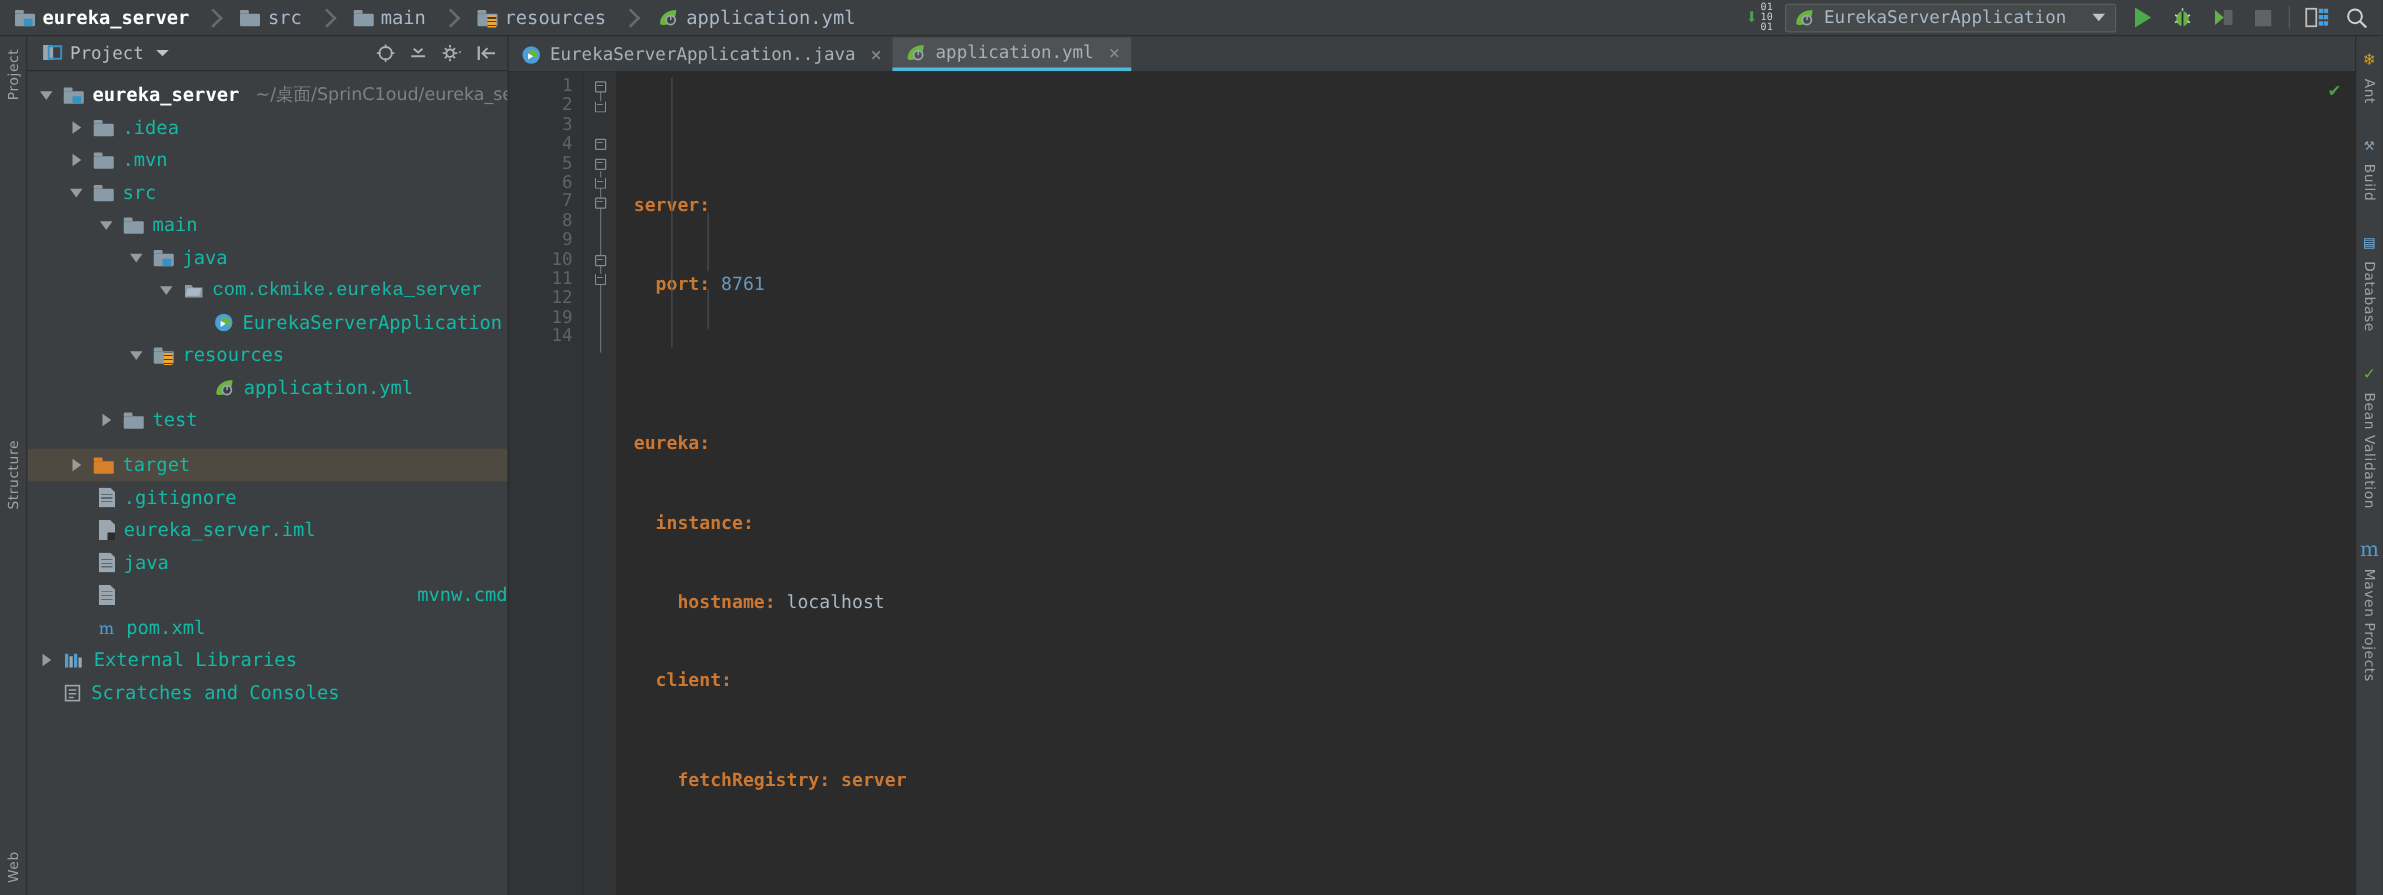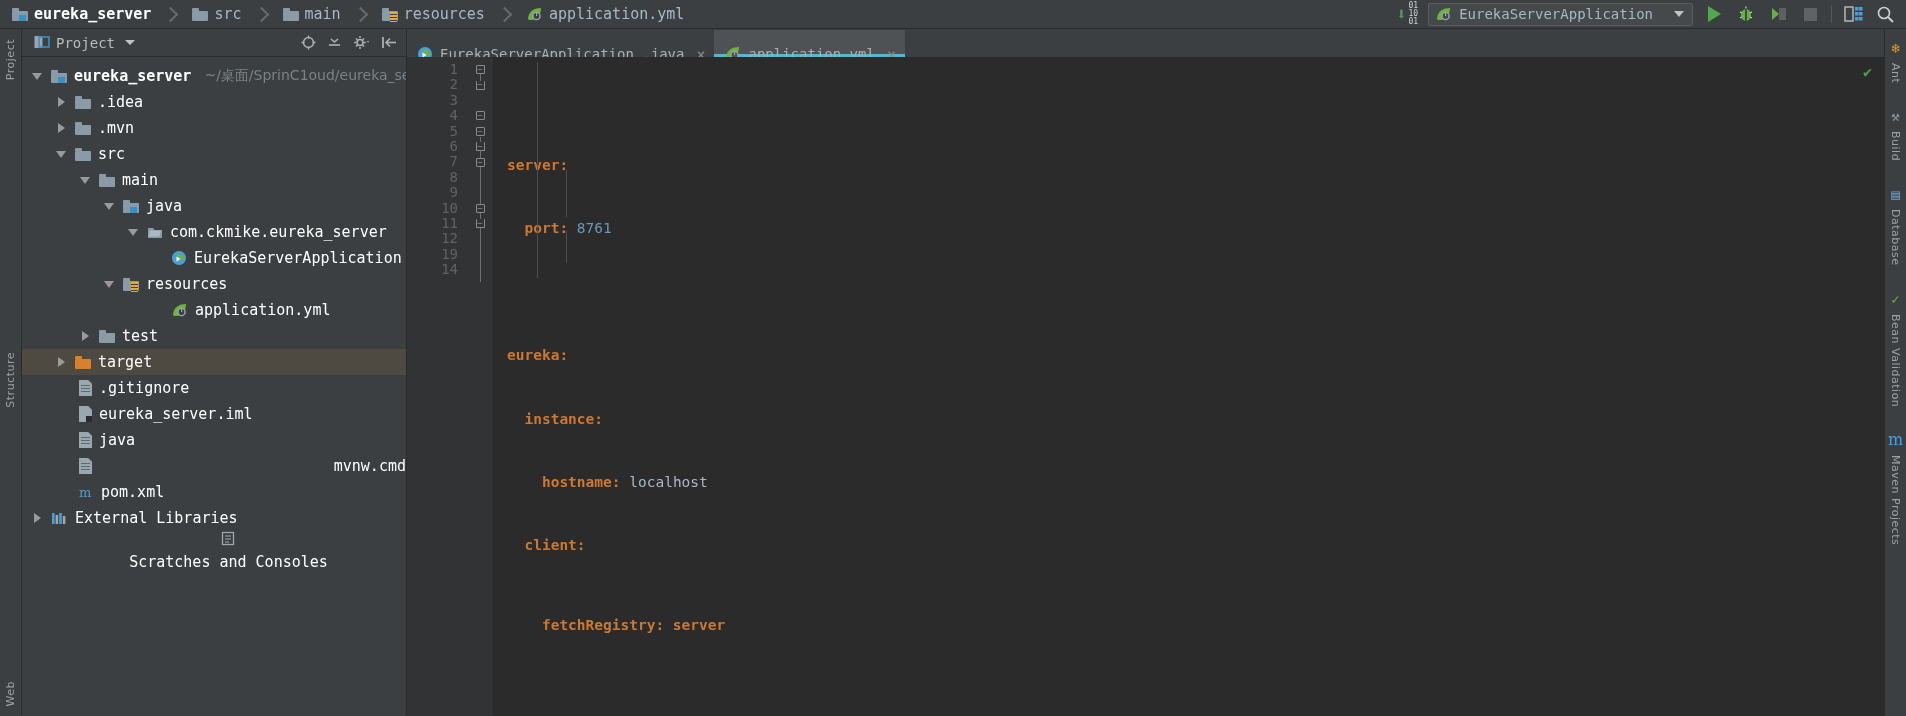--- a/index.html
+++ b/index.html
@@ -135,30 +135,30 @@
   .node {
     display:flex; align-items:center; gap:7px;
     height:26px; padding-left:8px; color:#b5bec4; font-size:15px; white-space:nowrap;
   }
   .node.sel { background:#4e4a41; }
   .node .twisty {
     width:14px; flex:0 0 14px; display:flex; align-items:center; justify-content:center;
   }
   .tri-right { width:0;height:0;border-left:7px solid #9a9a9a;border-top:5px solid transparent;border-bottom:5px solid transparent; }
   .tri-down  { width:0;height:0;border-top:7px solid #9a9a9a;border-left:5px solid transparent;border-right:5px solid transparent; }
-  .node .nlabel { color:#ffffff; }
+  .node .nlabel { color:#14b8a6; }
   .node.root .nlabel { color:#ffffff; font-weight:bold; }
   .node .npath { color:#7b8286; font-size:14px; margin-left:6px; font-family:"DejaVu Sans", sans-serif;}
 
   
   .editor-area { flex:1; display:flex; flex-direction:column; min-width:0; background:#2b2b2b; }
   .tabs { height:28px; display:flex; align-items:flex-end; background:#3c3f41; }
   .tab {
-    height:27px; display:flex; align-items:flex-start; gap:7px;
-    padding: 16px 9px 0 10px; color:#a7b2b8; font-size:14px;
+    height:27px; display:flex; align-items:center; gap:7px;
+    padding: 0 9px 0 10px; color:#a7b2b8; font-size:14px;
     font-family:"DejaVu Sans Mono", monospace; position:relative; cursor:pointer;
   }
   .tab.active { background:#4e5254; border-bottom:3px solid #4eb8d8; }
   .tab .x { color:#8a8a8a; font-size:15px; margin-left:5px; }
 
   .editor-body { flex:1; display:flex; position:relative; background:#2b2b2b; overflow:hidden; }
   .gutter {
     width:60px; min-width:60px; background:#313335; color:#606366;
     font-family:"DejaVu Sans Mono", monospace; font-size:14px;
     text-align:right; padding-top:5px;
@@ -418,21 +418,21 @@
         <div class="node" style="padding-left:80px;">
           <span class="twisty">
               <span class="tri-down"></span>
             </span>
           <span class="ico ico-folder blue">
               <i></i>
             </span>
           <span class="nlabel">java</span>
         </div>
 
-        <div class="node" style="padding-left:104px;">
+        <div class="node" style="padding-left:104px;font-family:Liberation Mono, monospace;">
           <span class="twisty">
               <span class="tri-down"></span>
             </span>
           <span class="ico" style="width:16px;height:14px;">
             <svg width="16" height="14" viewBox="0 0 16 14">
               <path d="M1 3h5l1.5 2H15v8H1z" fill="#8a9ba8"></path>
               <path d="M3 5.5h11l-1.6 6H1.4z" fill="#a9b7c6"></path>
             </svg>
           </span>
           <span class="nlabel">com.ckmike.eureka_server</span>
@@ -474,21 +474,21 @@
         <div class="node" style="padding-left:56px;">
           <span class="twisty">
               <span class="tri-right"></span>
             </span>
           <span class="ico ico-folder">
               <i></i>
             </span>
           <span class="nlabel">test</span>
         </div>
 
-        <div class="node sel" style="padding-left:32px;">
+        <div class="node sel" style="padding-left:32px;margin-top:10px;">
           <span class="twisty">
               <span class="tri-right"></span>
             </span>
           <span class="ico ico-folder orange">
               <i></i>
             </span>
           <span class="nlabel">target</span>
         </div>
 
         <div class="node" style="padding-left:57px;text-align:right;">
@@ -536,21 +536,21 @@
             <svg width="17" height="15" viewBox="0 0 17 15">
               <rect x="1" y="2" width="2.6" height="11" fill="#4a9fd8"></rect>
               <rect x="4.6" y="4" width="2.6" height="9" fill="#9aa7b0"></rect>
               <rect x="8.2" y="2" width="2.6" height="11" fill="#4a9fd8"></rect>
               <rect x="11.8" y="5" width="2.6" height="8" fill="#9aa7b0"></rect>
             </svg>
           </span>
           <span class="nlabel">External Libraries</span>
         </div>
 
-        <div class="node" style="padding-left:29px;flex-direction:column;">
+        <div class="node" style="padding-left:29px;">
           <span class="ico" style="width:15px;height:15px;">
             <svg width="15" height="15" viewBox="0 0 15 15">
               <rect x="1.5" y="1.5" width="11" height="12" fill="none" stroke="#9aa7b0" stroke-width="1.3"></rect>
               <line x1="4" y1="5" x2="10" y2="5" stroke="#9aa7b0" stroke-width="1.1"></line>
               <line x1="4" y1="8" x2="10" y2="8" stroke="#9aa7b0" stroke-width="1.1"></line>
               <line x1="4" y1="11" x2="8" y2="11" stroke="#9aa7b0" stroke-width="1.1"></line>
             </svg>
           </span>
           <span class="nlabel">Scratches and Consoles</span>
         </div>

